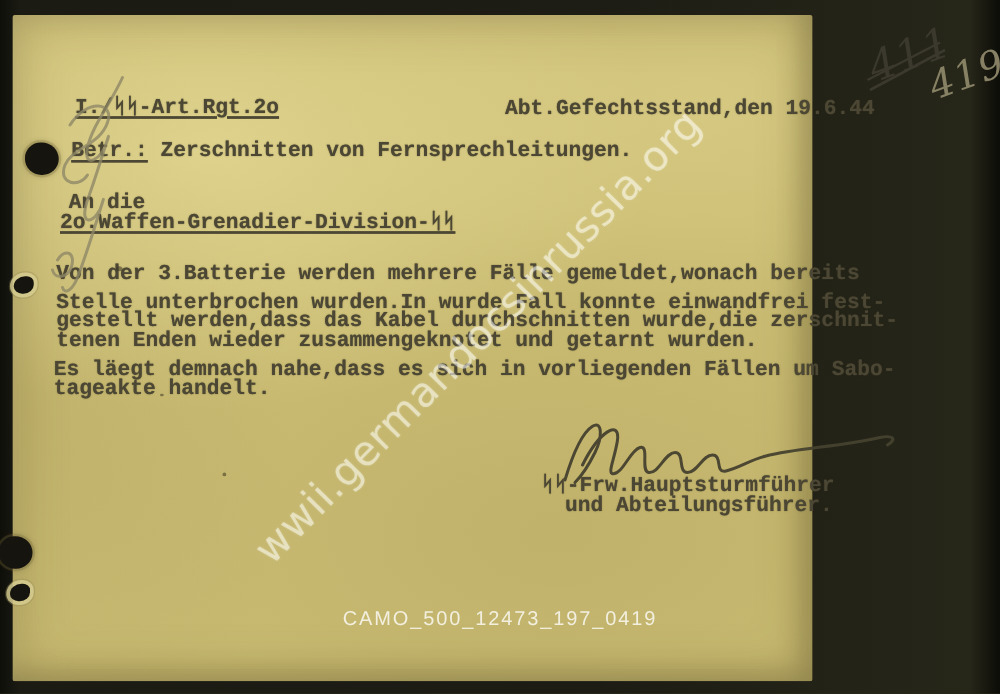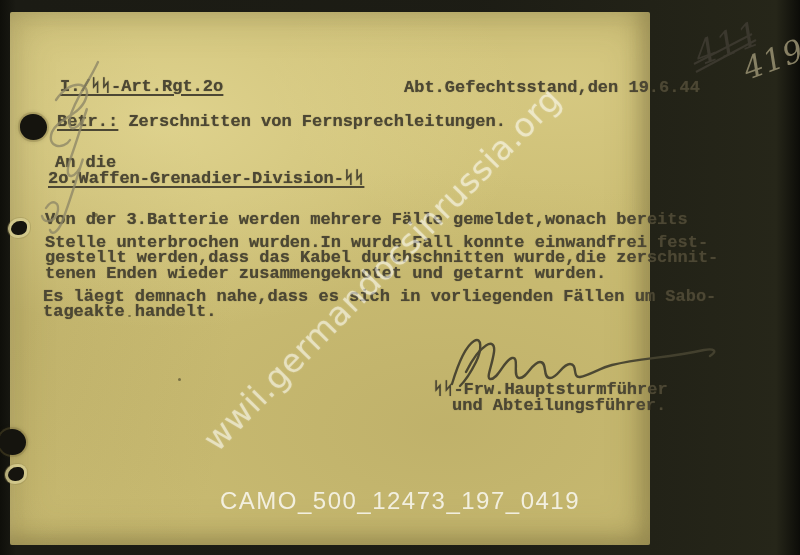--- a/index.html
+++ b/index.html
@@ -26,21 +26,21 @@
   }
   .u { text-decoration:underline; text-decoration-thickness:1.5px; text-underline-offset:3px; }
   .watermark {
     position:absolute; left:382px; top:269px; transform:translate(-50%,-50%) rotate(-45.5deg);
     font-family:"DejaVu Sans", sans-serif; font-size:33px; letter-spacing:0.5px;
     color:rgba(255,255,250,0.48); white-space:nowrap; z-index:5;
     text-shadow:0 0 2px rgba(255,255,245,0.25);
   }
   .archive-label {
     position:absolute; left:0; right:0; top:487px; text-align:center; z-index:7;
-    font-family:"Liberation Sans", sans-serif; font-size:24px; font-weight:400;
+    font-family:"Liberation Sans", sans-serif; font-size:16px; font-weight:400;
     letter-spacing:1.5px; color:rgba(255,255,255,0.78); white-space:pre;
   }
   .hand-svg { position:absolute; left:0; top:0; width:800px; height:555px; z-index:6; pointer-events:none; }
   .hole { position:absolute; background:#15140e; z-index:8; }
   .hole-big { width:27px; height:26px; border-radius:48% 52% 50% 50%; box-shadow:0 0 0 2px rgba(125,113,62,0.28), 0 0 5px rgba(60,54,28,0.4); }
   .hole-torn { width:16px; height:14px; border-radius:62% 38% 55% 45%; box-shadow:0 0 0 3px rgba(222,212,152,0.75), 0 0 0 4px rgba(150,138,80,0.35); }
   .speck { position:absolute; background:rgba(60,55,35,0.55); border-radius:50%; z-index:4; }
 </style>
 </head>
 <body>

